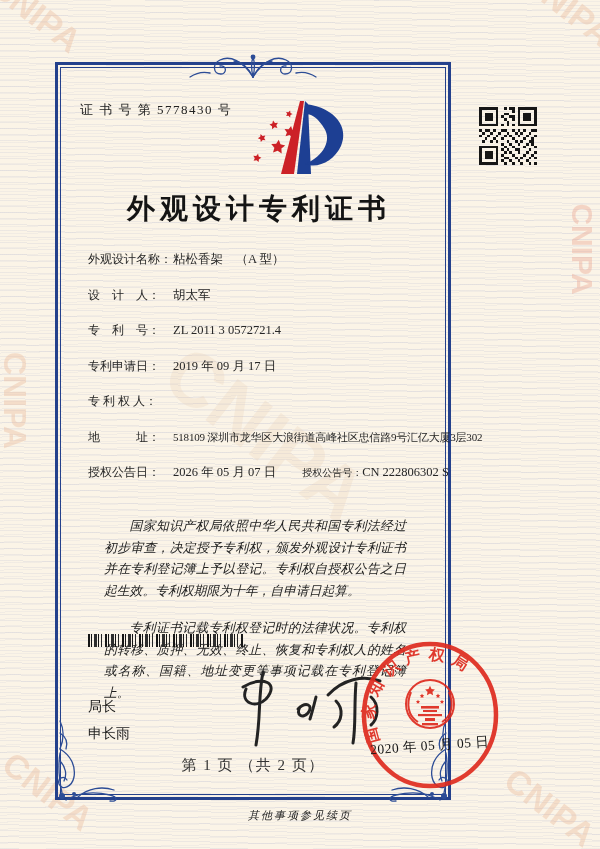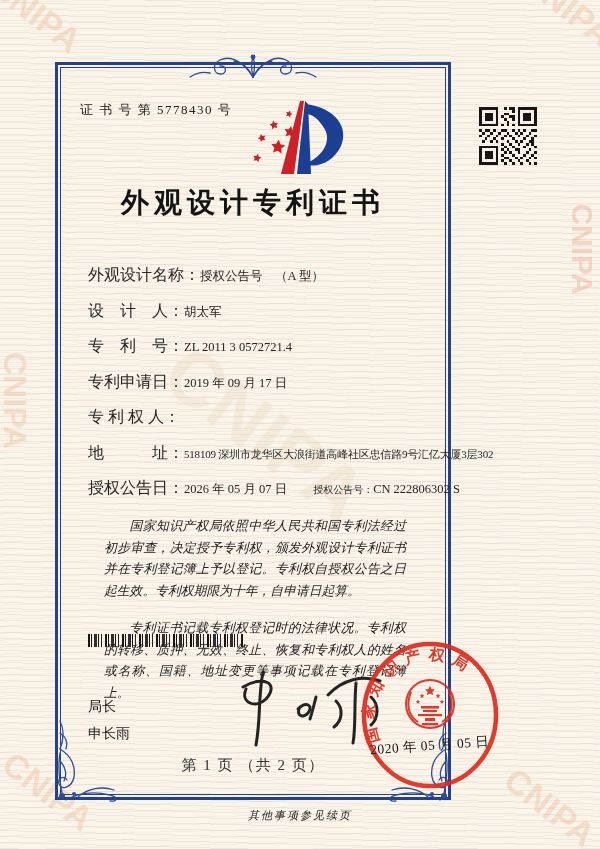--- a/index.html
+++ b/index.html
@@ -35,26 +35,26 @@
     content:""; position:absolute; inset:2px; border:1px solid #24418c; pointer-events:none;
   }
   .orn-top   { position:absolute; top:-16px; left:50%; transform:translateX(-50%); }
   .orn-bl    { position:absolute; left:-4px; bottom:-7px; }
   .orn-br    { position:absolute; right:-4px; bottom:-7px; transform:scaleX(-1); }
 
   .cert-no { position:absolute; top:36px; left:22px; font-size:13px; letter-spacing:1.5px; color:#222; }
   .logo    { position:absolute; top:33px; left:192px; }
   .qr      { position:absolute; top:42px; left:421px; }
   .title   {
-    position:absolute; top:119px; left:0; width:100%; margin:0; text-align:center;
+    position:absolute; top:119px; left:0; width:100%; margin:6px; text-align:center;
     font-size:28px; font-weight:bold; letter-spacing:5px; color:#141414;
   }
   .fields  { position:absolute; top:186px; left:30px; right:24px; color:#262626; }
   .row     { display:flex; align-items:baseline; height:21px; margin-bottom:14.5px; white-space:nowrap; }
-  .lab     { flex:0 0 85px; font-size:16px;margin-top:14px; }
+  .lab     { flex:0 0 85px; font-size:12px; }
   .val     { font-size:12.5px; }
   .val-addr{ font-size:11px; letter-spacing:-0.2px; }
   .lab2    { margin-left:26px; font-size:10px; }
 
   .paras { position:absolute; top:435px; left:30px; right:26px; font-size:12.8px;
            line-height:21.5px; color:#202020; font-style:italic; text-align:justify; }
   .paras p { margin:16px; text-indent:2em; }
 
   .barcode { position:absolute; left:30px; top:569px; width:155px; height:13px;
     background:repeating-linear-gradient(90deg,
@@ -166,21 +166,21 @@
         M9,18h2v1h-2z M13,18h1v1h-1z M15,18h1v1h-1z M18,18h1v1h-1z M20,18h1v1h-1z
         M8,19h1v1h-1z M11,19h1v1h-1z M14,19h1v1h-1z M17,19h1v1h-1z
         M9,20h1v1h-1z M12,20h1v1h-1z M15,20h1v1h-1z M18,20h1v1h-1z M20,20h1v1h-1z"></path>
     </svg>
 
     <h1 class="title">外观设计专利证书</h1>
 
     <div class="fields">
       <div class="row">
         <span class="lab">外观设计名称：</span>
-        <span class="val">授权公告号　（A 型）</span>
+        <span class="val">粘松香架　（A 型）</span>
       </div>
       <div class="row">
         <span class="lab">设　计　人：</span>
         <span class="val">胡太军</span>
       </div>
       <div class="row">
         <span class="lab">专　利　号：</span>
         <span class="val">ZL 2011 3 0572721.4</span>
       </div>
       <div class="row">

